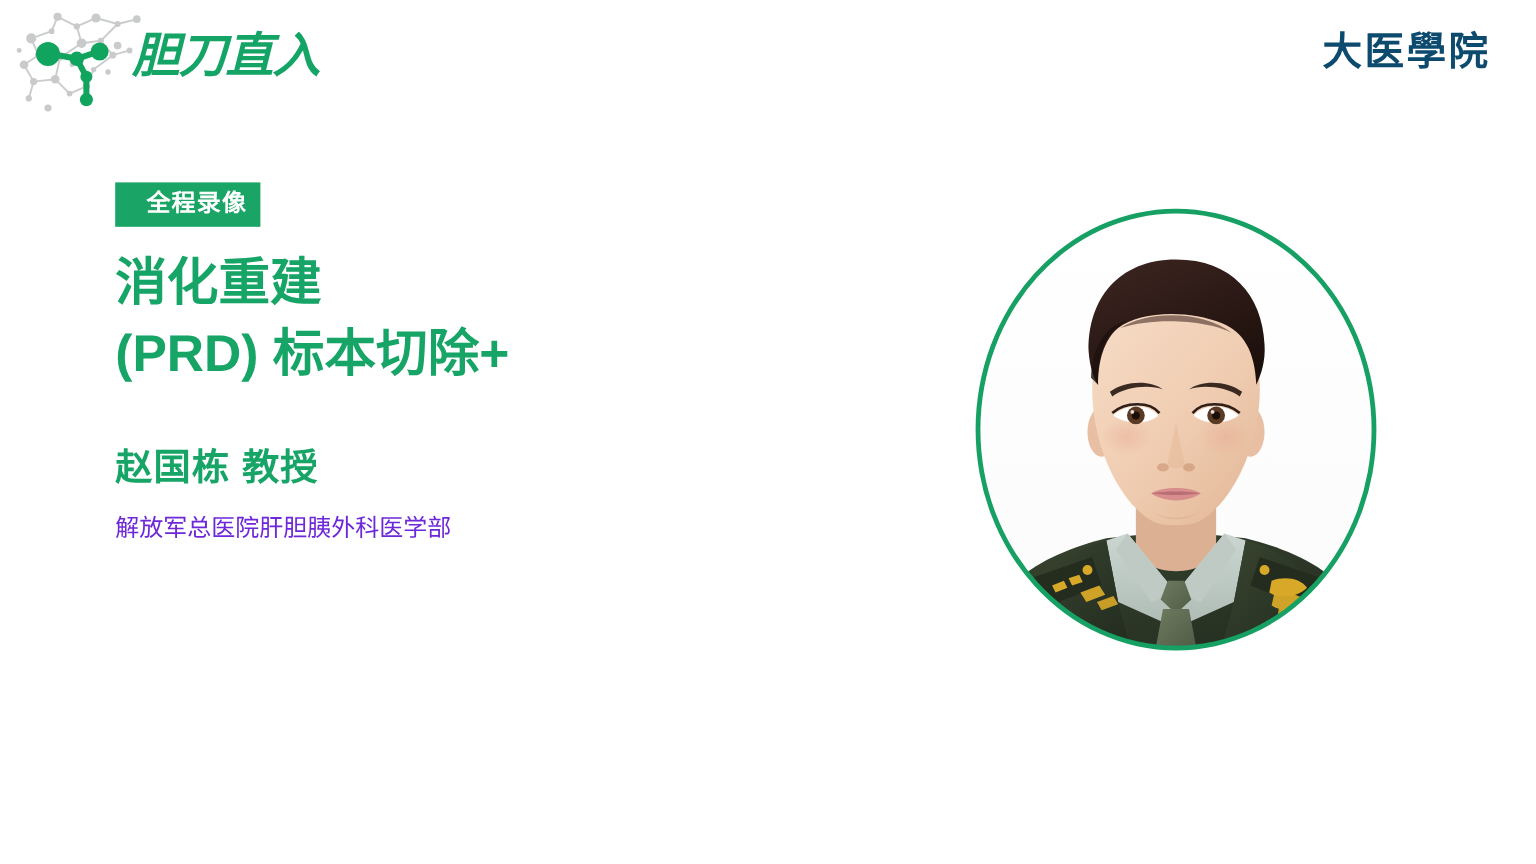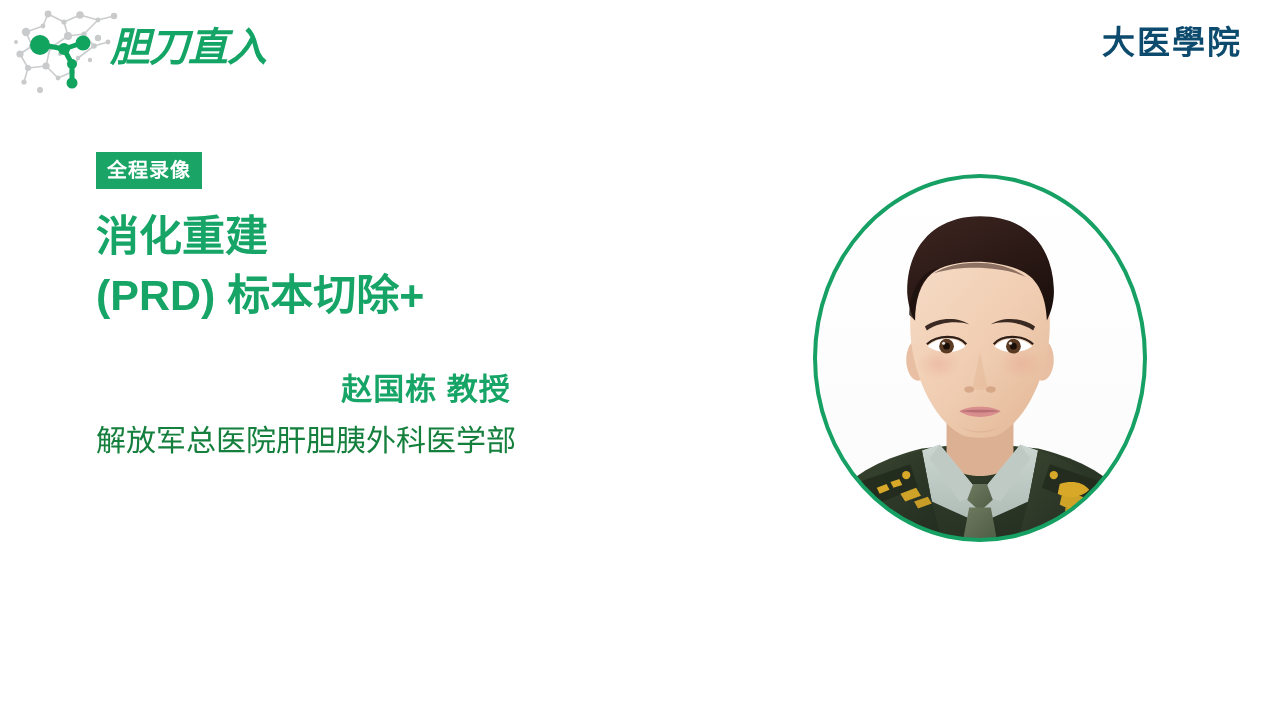--- a/index.html
+++ b/index.html
@@ -72,21 +72,21 @@
   }
 
   .record-badge {
     display: inline-block;
     background: #1aa566;
     color: #ffffff;
     font-size: 20px;
     line-height: 22px;
     font-weight: 700;
     letter-spacing: 1px;
-    padding: 7px 11px 8px 11px;
+    padding: 7px 11px 8px 26px;
   }
 
   .lecture-title {
     margin-top: 18px;
     color: #16a566;
     font-size: 43px;
     line-height: 59px;
     font-weight: 700;
     letter-spacing: 0px;
   }
@@ -98,26 +98,25 @@
   .speaker-block {
     margin-top: 44px;
   }
   .speaker-name {
     color: #16a566;
     font-size: 31px;
     line-height: 42px;
     font-weight: 700;
     letter-spacing: 1px;
     white-space: nowrap;
-    text-align: center;
   }
   .speaker-affil {
     margin-top: 9px;
-    color: #15803d;
-    font-size: 30px;
+    color: #6d28d9;
+    font-size: 20px;
     line-height: 42px;
     font-weight: 400;
     letter-spacing: 0px;
     white-space: nowrap;
   }
 
   
   .portrait-wrap {
     position: absolute;
     left: 813px;

